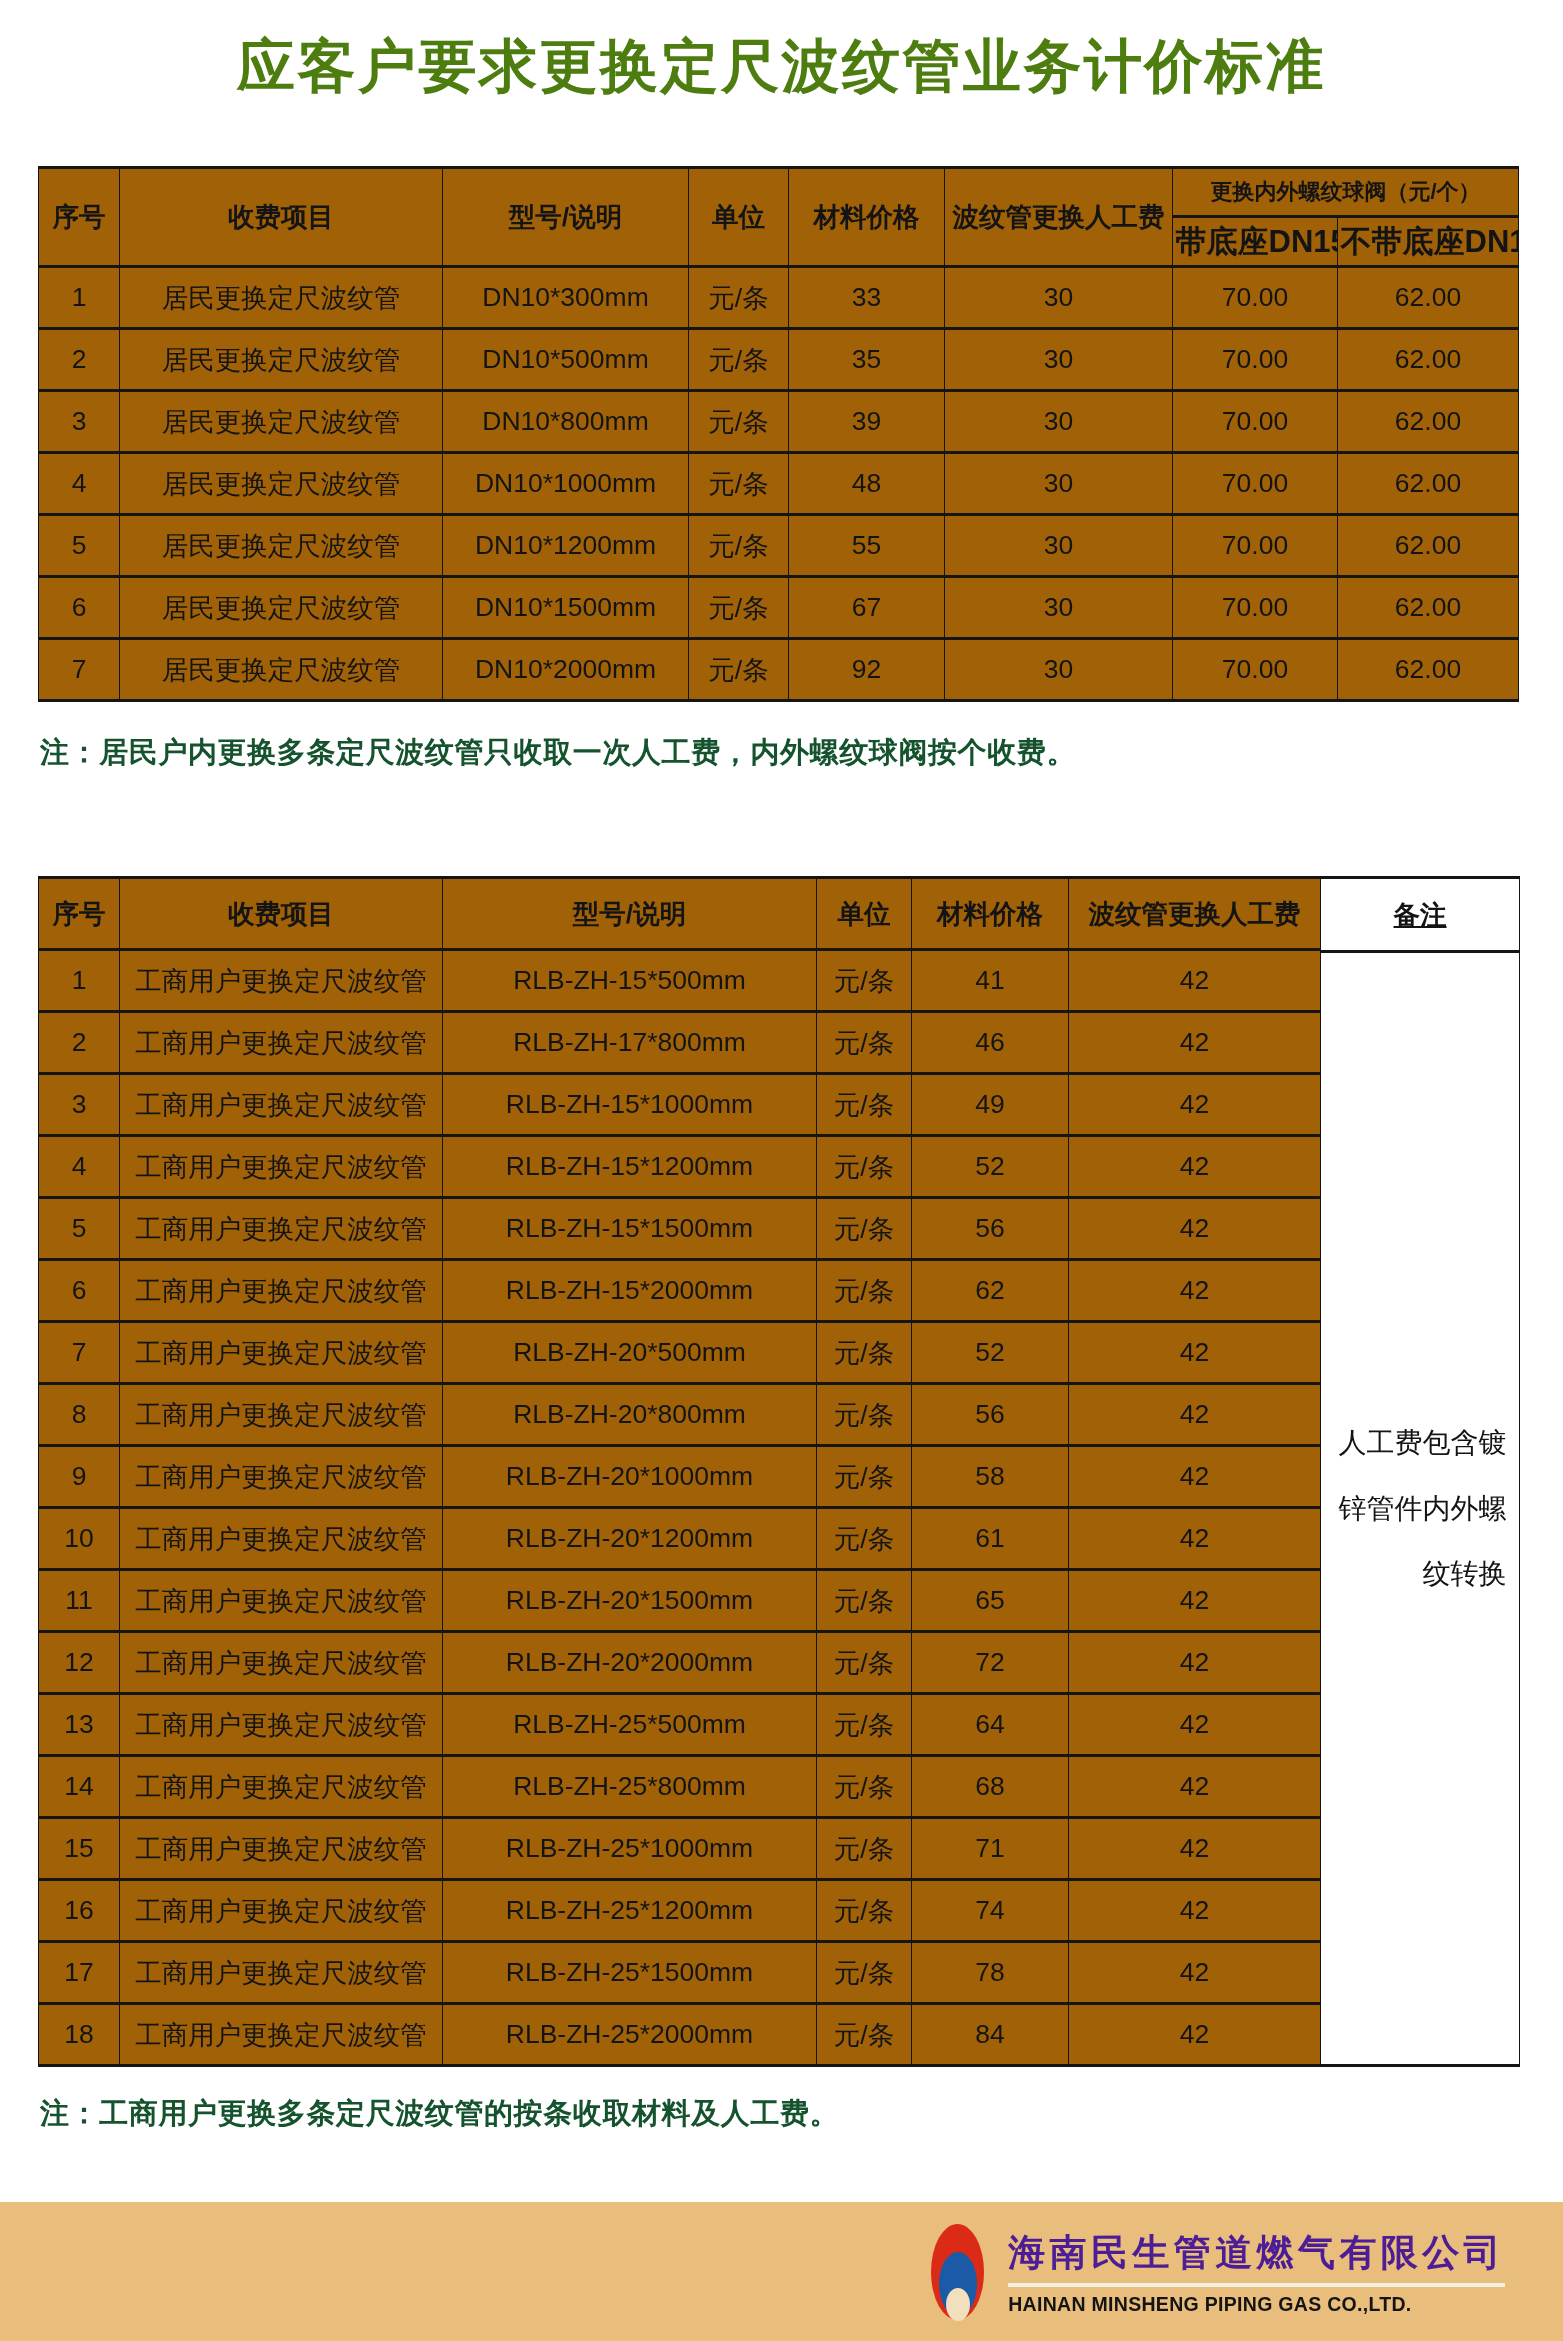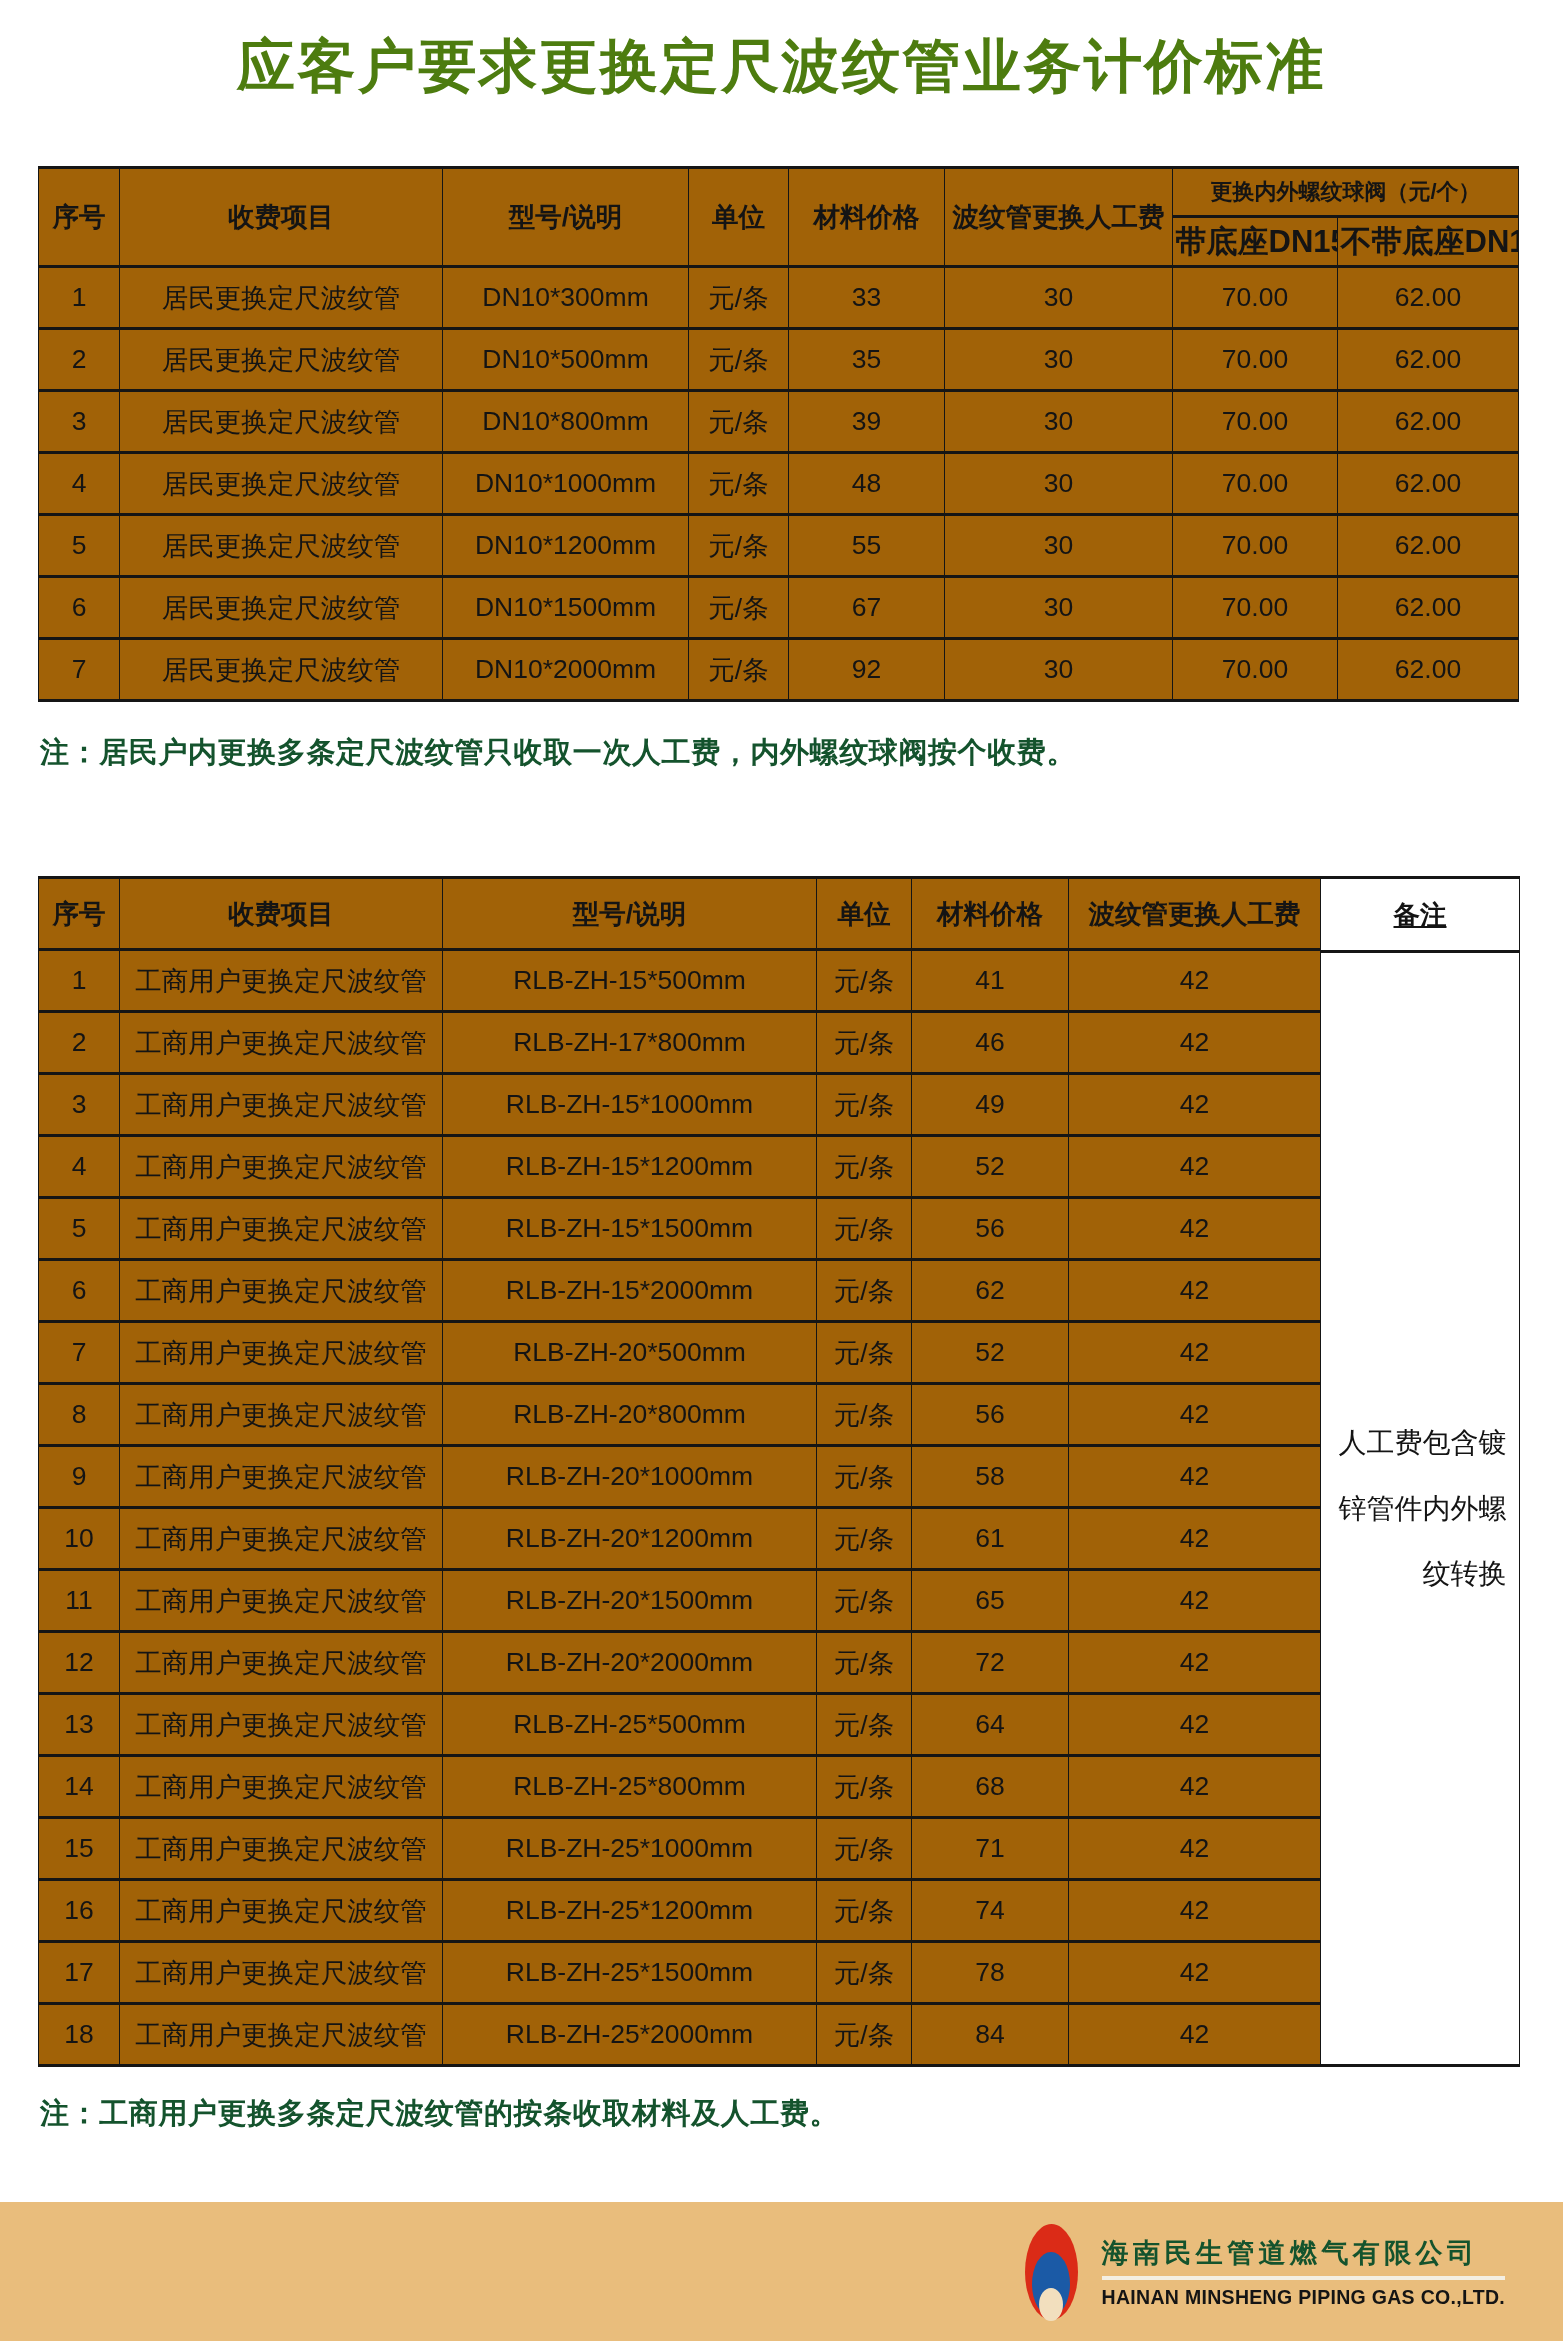--- a/index.html
+++ b/index.html
@@ -61,21 +61,21 @@
     padding-right:58px;box-sizing:border-box;
   }
   .brand{display:flex;align-items:center;gap:24px;}
   .logo{position:relative;width:53px;height:96px;flex:0 0 auto;}
   .logo .red{position:absolute;left:0;top:0;width:53px;height:96px;border-radius:50%;background:#db2b17;}
   .logo .blue{position:absolute;left:7.6px;top:28px;width:38px;height:64px;border-radius:50%;background:#1b5aa6;}
   .logo .dot{position:absolute;left:14.5px;top:64px;width:24px;height:33px;border-radius:50%;background:#f2dfbe;}
   .brand-text{display:flex;flex-direction:column;min-width:403px;}
   .brand-cn{
     font-family:"Liberation Serif","DejaVu Serif",serif;
-    font-size:27px;font-weight:700;letter-spacing:4.4px;color:#14532d;white-space:nowrap;
+    font-size:37px;font-weight:700;letter-spacing:4.4px;color:#4c1d95;white-space:nowrap;
   }
   .brand-line{height:3.8px;background:#f4efe3;margin:5px 0 5.7px;}
   .brand-en{
     font-size:19.5px;font-weight:700;letter-spacing:0.3px;color:#141414;white-space:nowrap;
   }
 </style>
 </head>
 <body>
 
 <div class="page-title">应客户要求更换定尺波纹管业务计价标准</div>

